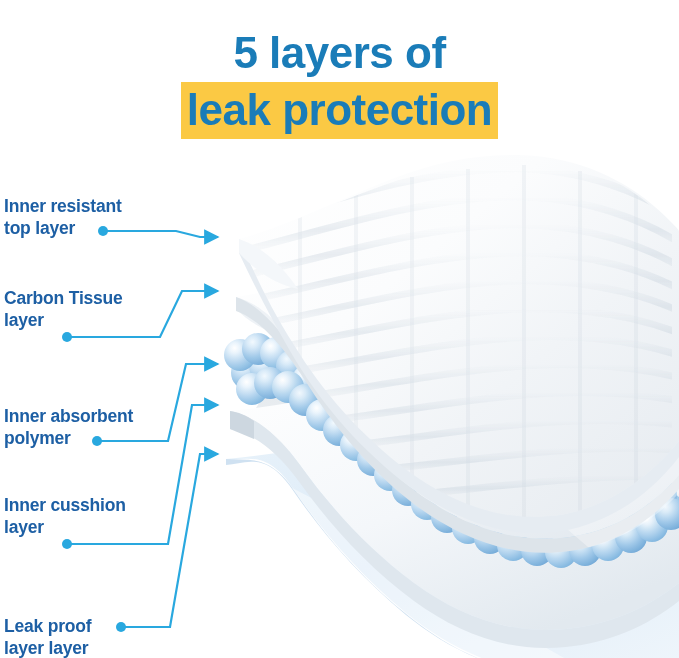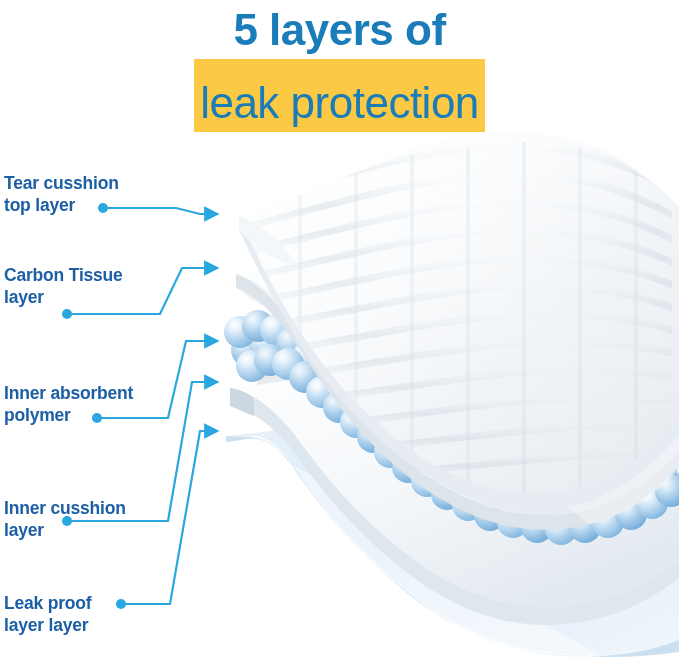--- a/index.html
+++ b/index.html
@@ -3,37 +3,37 @@
 <meta charset="utf-8">
 <style>
   html,body{margin:0;padding:0;}
   body{
     width:679px;height:658px;
     background:#ffffff;
     font-family:"Liberation Sans","DejaVu Sans",sans-serif;
     overflow:hidden;
     position:relative;
   }
-  #stage{position:absolute;inset:0;width:679px;height:568px;}
+  #stage{position:absolute;inset:0;width:679px;height:568px;margin-top:23px;}
 
   
   .title-block{
     position:absolute;left:0;top:0;width:679px;text-align:center;
     pointer-events:none;
   }
   .title-l1{
     font-size:44px;font-weight:700;letter-spacing:-0.5px;
     color:#1a7cb8;line-height:1.0;margin-top:8px;
   }
   .title-l2-wrap{margin-top:7px;line-height:1.0;}
   .title-l2{
     display:inline-block;
-    font-size:44px;font-weight:400;letter-spacing:-0.5px;
+    font-size:44px;font-weight:700;letter-spacing:-0.5px;
     color:#1a7cb8;background:#fbc944;
-    padding:22px 6px 7px 6px;
+    padding:6px 6px 7px 6px;
   }
 
   
   .label{
     position:absolute;
     color:#1d5fa4;
     font-size:17.5px;
     font-weight:600;
     line-height:1.25;
     letter-spacing:-0.2px;
@@ -397,24 +397,24 @@
 
     <g fill="#29a8df">
       <circle cx="103" cy="208" r="5"></circle>
       <circle cx="67" cy="314" r="5"></circle>
       <circle cx="97" cy="418" r="5"></circle>
       <circle cx="67" cy="521" r="5"></circle>
       <circle cx="121" cy="604" r="5"></circle>
     </g>
   </svg>
 
-  <div class="label" style="left:4px;  top:173px;">Tear cusshion
+  <div class="label" style="left:4px;  top:173px;">Inner resistant
 top layer</div>
   <div class="label" style="left:4px;  top:265px;">Carbon Tissue
 layer</div>
   <div class="label" style="left:4px;  top:383px;">Inner absorbent
 polymer</div>
-  <div class="label" style="left:4px;  top:498px;">Inner cusshion
+  <div class="label" style="left:4px;  top:472px;">Inner cusshion
 layer</div>
   <div class="label" style="left:4px;  top:593px;">Leak proof
 layer layer</div>
 
 </div>
 
 </body></html>

